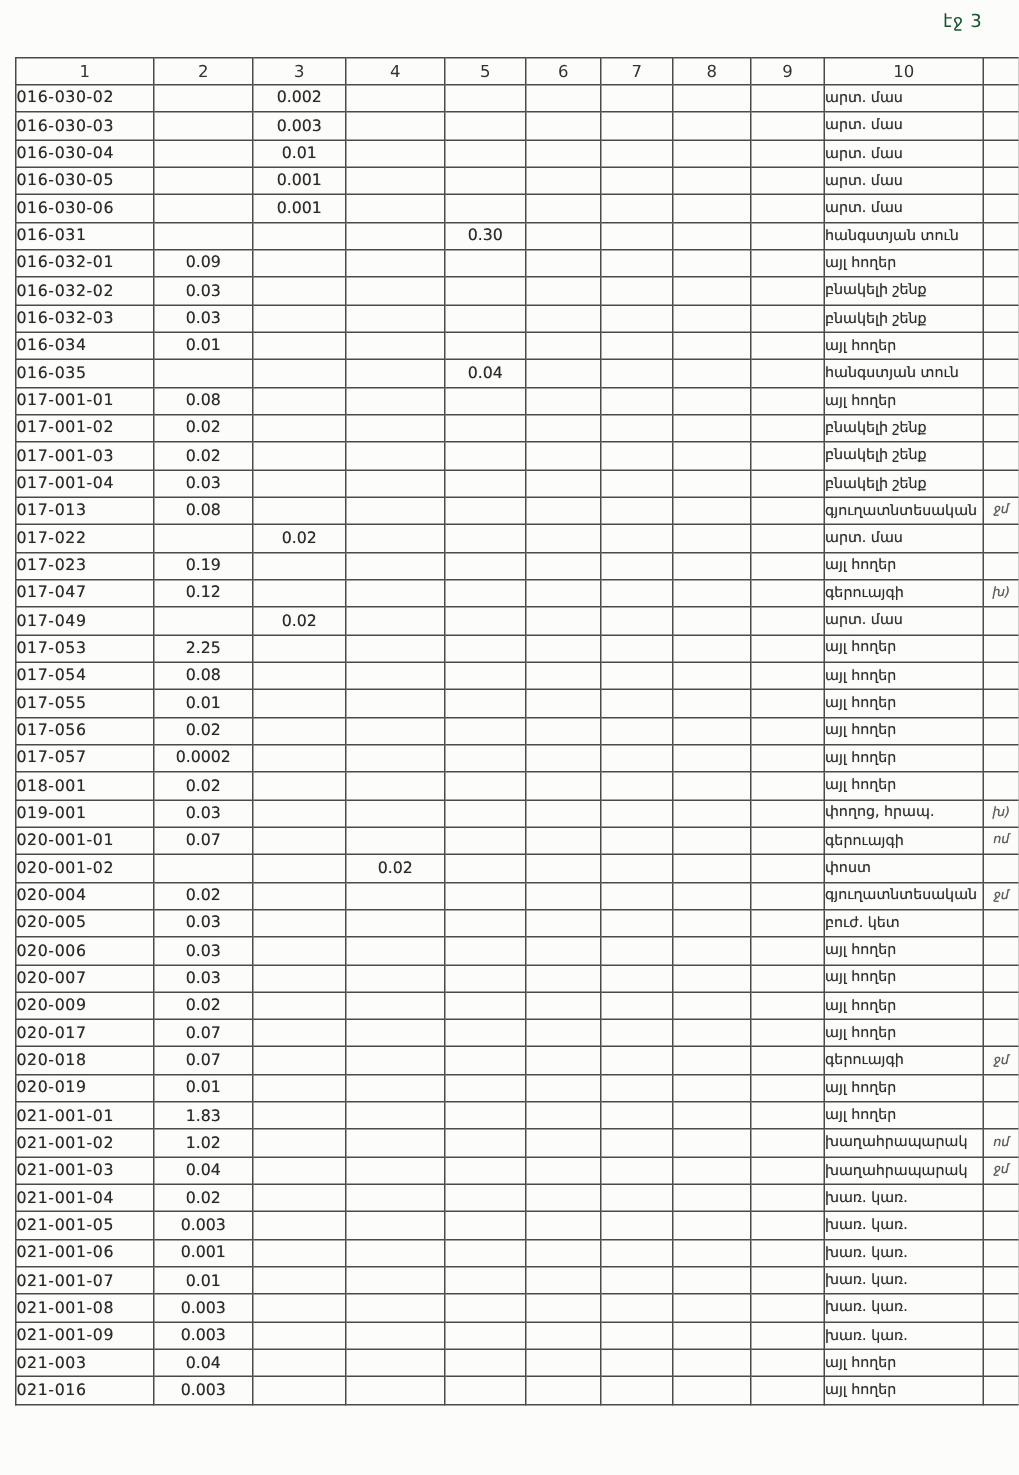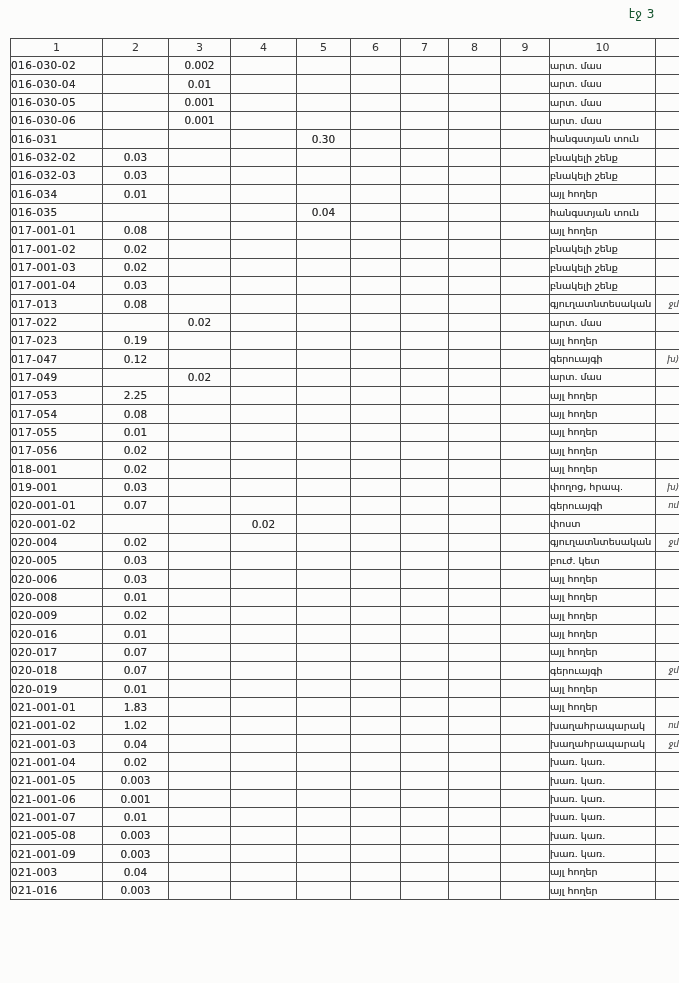--- a/index.html
+++ b/index.html
@@ -73,21 +73,21 @@
   }
   td.note-cell, th.note-head {
     border: none;
     background: transparent;
   }
   td.note-cell {
     font-size: 8.5px;
     font-style: italic;
     color: #5a5a5a;
     padding-left: 6px;
-    text-align: right;
+    text-align: center;
     text-shadow: none;
     margin-top: 44px;
   }
 </style>
 </head>
 <body>
 
 <div class="page-label">էջ 3</div>
 
 <table class="cadastre">
@@ -127,20 +127,33 @@
     <td class="c-num"></td>
     <td class="c-num"></td>
     <td class="c-num"></td>
     <td class="c-num"></td>
     <td class="c-num"></td>
     <td class="c-num"></td>
     <td class="c-use">արտ. մաս</td>
     <td class="note-cell"></td>
   </tr>
       <tr class="data-row">
+    <td class="c-code">016-030-03</td>
+    <td class="c-num"></td>
+    <td class="c-num">0.003</td>
+    <td class="c-num"></td>
+    <td class="c-num"></td>
+    <td class="c-num"></td>
+    <td class="c-num"></td>
+    <td class="c-num"></td>
+    <td class="c-num"></td>
+    <td class="c-use">արտ. մաս</td>
+    <td class="note-cell"></td>
+  </tr>
+      <tr class="data-row">
     <td class="c-code">016-030-04</td>
     <td class="c-num"></td>
     <td class="c-num">0.01</td>
     <td class="c-num"></td>
     <td class="c-num"></td>
     <td class="c-num"></td>
     <td class="c-num"></td>
     <td class="c-num"></td>
     <td class="c-num"></td>
     <td class="c-use">արտ. մաս</td>
@@ -176,20 +189,33 @@
     <td class="c-code">016-031</td>
     <td class="c-num"></td>
     <td class="c-num"></td>
     <td class="c-num"></td>
     <td class="c-num">0.30</td>
     <td class="c-num"></td>
     <td class="c-num"></td>
     <td class="c-num"></td>
     <td class="c-num"></td>
     <td class="c-use">հանգստյան տուն</td>
+    <td class="note-cell"></td>
+  </tr>
+      <tr class="data-row">
+    <td class="c-code">016-032-01</td>
+    <td class="c-num">0.09</td>
+    <td class="c-num"></td>
+    <td class="c-num"></td>
+    <td class="c-num"></td>
+    <td class="c-num"></td>
+    <td class="c-num"></td>
+    <td class="c-num"></td>
+    <td class="c-num"></td>
+    <td class="c-use">այլ հողեր</td>
     <td class="note-cell"></td>
   </tr>
       <tr class="data-row">
     <td class="c-code">016-032-02</td>
     <td class="c-num">0.03</td>
     <td class="c-num"></td>
     <td class="c-num"></td>
     <td class="c-num"></td>
     <td class="c-num"></td>
     <td class="c-num"></td>
@@ -400,20 +426,33 @@
     <td class="c-num"></td>
     <td class="c-num"></td>
     <td class="c-num"></td>
     <td class="c-num"></td>
     <td class="c-num"></td>
     <td class="c-num"></td>
     <td class="c-use">այլ հողեր</td>
     <td class="note-cell"></td>
   </tr>
       <tr class="data-row">
+    <td class="c-code">017-057</td>
+    <td class="c-num">0.0002</td>
+    <td class="c-num"></td>
+    <td class="c-num"></td>
+    <td class="c-num"></td>
+    <td class="c-num"></td>
+    <td class="c-num"></td>
+    <td class="c-num"></td>
+    <td class="c-num"></td>
+    <td class="c-use">այլ հողեր</td>
+    <td class="note-cell"></td>
+  </tr>
+      <tr class="data-row">
     <td class="c-code">018-001</td>
     <td class="c-num">0.02</td>
     <td class="c-num"></td>
     <td class="c-num"></td>
     <td class="c-num"></td>
     <td class="c-num"></td>
     <td class="c-num"></td>
     <td class="c-num"></td>
     <td class="c-num"></td>
     <td class="c-use">այլ հողեր</td>
@@ -491,48 +530,35 @@
     <td class="c-num"></td>
     <td class="c-num"></td>
     <td class="c-num"></td>
     <td class="c-num"></td>
     <td class="c-num"></td>
     <td class="c-num"></td>
     <td class="c-use">այլ հողեր</td>
     <td class="note-cell"></td>
   </tr>
       <tr class="data-row">
-    <td class="c-code">020-008</td>
-    <td class="c-num">0.01</td>
+    <td class="c-code">020-007</td>
+    <td class="c-num">0.03</td>
     <td class="c-num"></td>
     <td class="c-num"></td>
     <td class="c-num"></td>
     <td class="c-num"></td>
     <td class="c-num"></td>
     <td class="c-num"></td>
     <td class="c-num"></td>
     <td class="c-use">այլ հողեր</td>
     <td class="note-cell"></td>
   </tr>
       <tr class="data-row">
     <td class="c-code">020-009</td>
     <td class="c-num">0.02</td>
-    <td class="c-num"></td>
-    <td class="c-num"></td>
-    <td class="c-num"></td>
-    <td class="c-num"></td>
-    <td class="c-num"></td>
-    <td class="c-num"></td>
-    <td class="c-num"></td>
-    <td class="c-use">այլ հողեր</td>
-    <td class="note-cell"></td>
-  </tr>
-      <tr class="data-row">
-    <td class="c-code">020-016</td>
-    <td class="c-num">0.01</td>
     <td class="c-num"></td>
     <td class="c-num"></td>
     <td class="c-num"></td>
     <td class="c-num"></td>
     <td class="c-num"></td>
     <td class="c-num"></td>
     <td class="c-num"></td>
     <td class="c-use">այլ հողեր</td>
     <td class="note-cell"></td>
   </tr>
@@ -660,21 +686,21 @@
     <td class="c-num"></td>
     <td class="c-num"></td>
     <td class="c-num"></td>
     <td class="c-num"></td>
     <td class="c-num"></td>
     <td class="c-num"></td>
     <td class="c-use">խառ. կառ.</td>
     <td class="note-cell"></td>
   </tr>
       <tr class="data-row">
-    <td class="c-code">021-005-08</td>
+    <td class="c-code">021-001-08</td>
     <td class="c-num">0.003</td>
     <td class="c-num"></td>
     <td class="c-num"></td>
     <td class="c-num"></td>
     <td class="c-num"></td>
     <td class="c-num"></td>
     <td class="c-num"></td>
     <td class="c-num"></td>
     <td class="c-use">խառ. կառ.</td>
     <td class="note-cell"></td>

